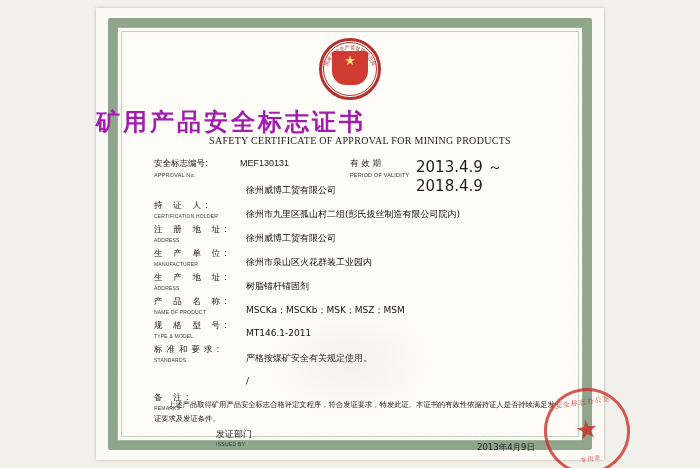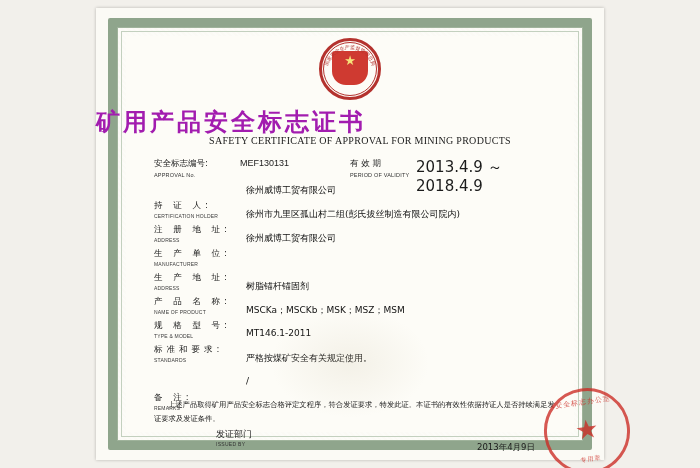--- a/index.html
+++ b/index.html
@@ -396,20 +396,21 @@
           <span class="cn">生 产 单 位:</span>
           <span class="en">MANUFACTURER</span>
         </div>
         <div class="value">徐州威博工贸有限公司</div>
       </div>
       <div class="row">
         <div class="label">
           <span class="cn">生 产 地 址:</span>
           <span class="en">ADDRESS</span>
         </div>
+        <div class="value">徐州市泉山区火花群装工业园内</div>
       </div>
       <div class="row">
         <div class="label">
           <span class="cn">产 品 名 称:</span>
           <span class="en">NAME OF PRODUCT</span>
         </div>
         <div class="value">树脂锚杆锚固剂</div>
       </div>
       <div class="row">
         <div class="label">

